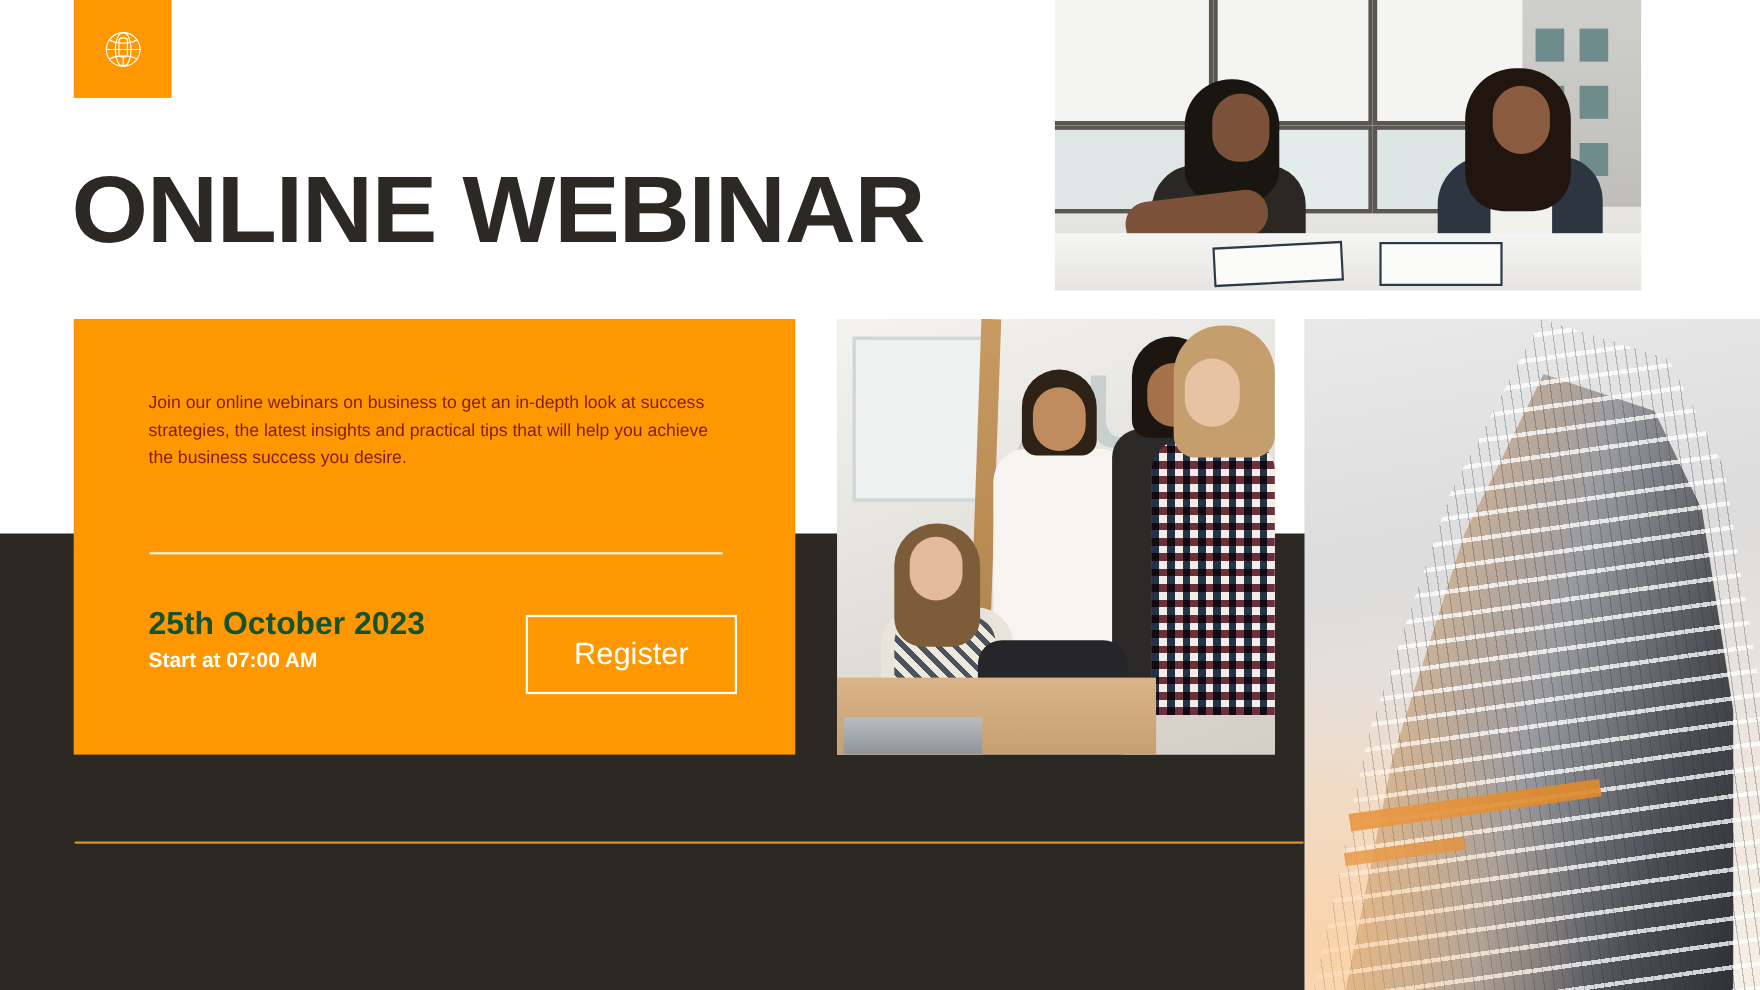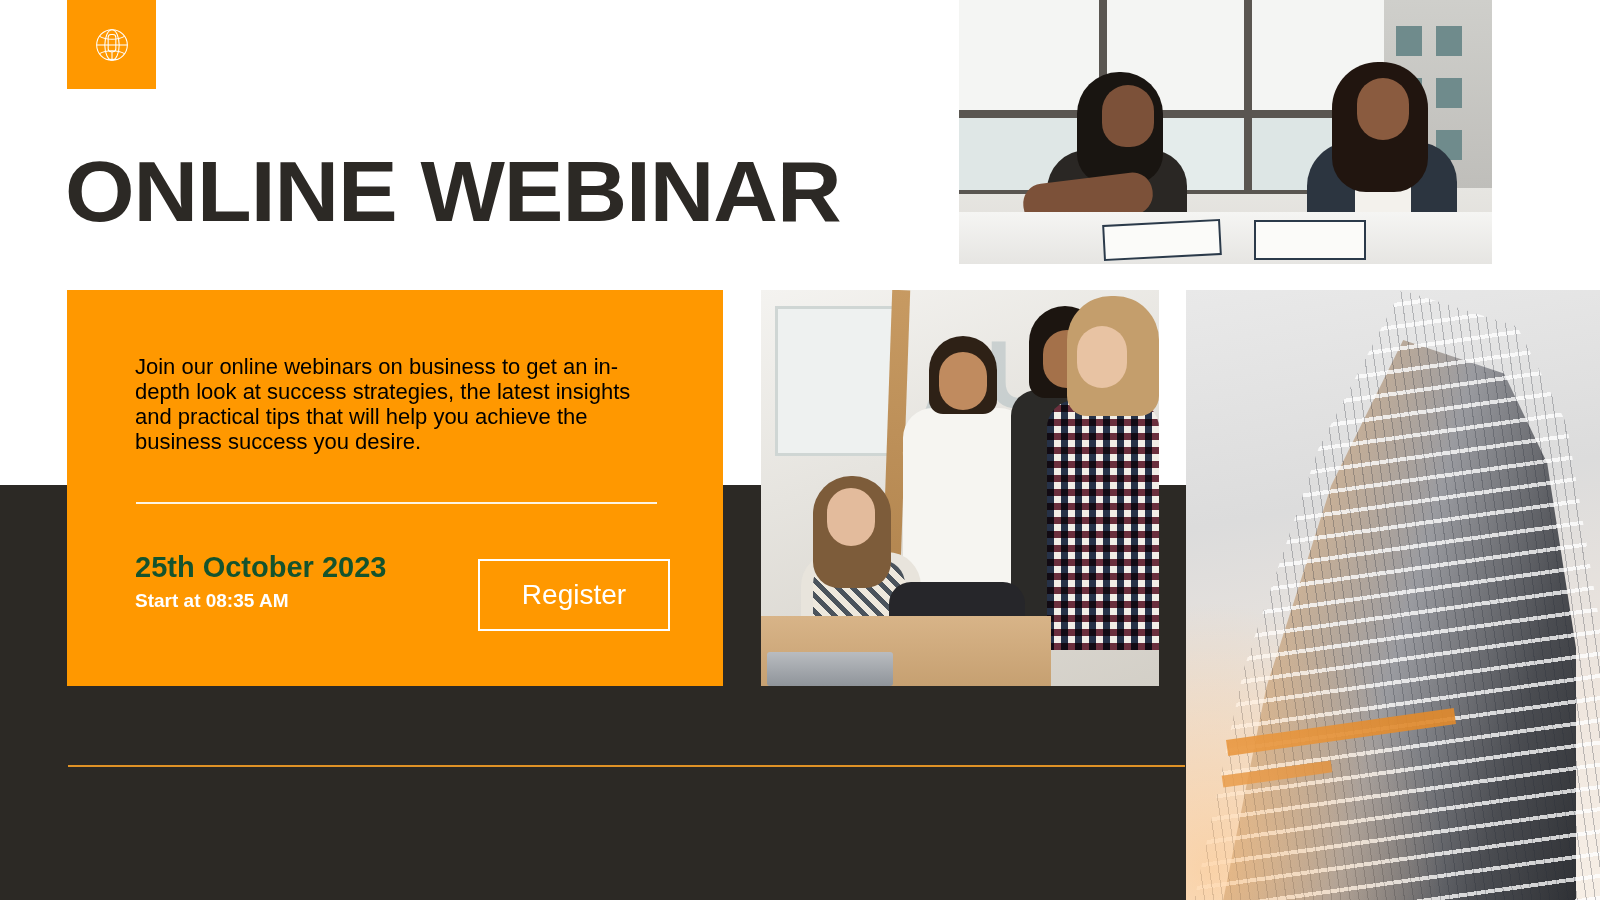--- a/index.html
+++ b/index.html
@@ -40,21 +40,21 @@
     white-space:nowrap;
   }
 
   
   .orange-card {
     position:absolute; left:67px; top:290px; width:656px; height:396px;
     background:#ff9800;
   }
   .card-desc {
     position:absolute; left:68px; top:64px; width:528px;
-    font-size:22px; line-height:25px; color:#000000;
+    font-size:16px; line-height:25px; color:#7f1d1d;
   }
   .card-rule {
     position:absolute; left:69px; top:212px; width:521px; height:2px;
     background:#fdf4e3;
   }
   .card-date {
     position:absolute; left:68px; top:261px;
     font-size:29px; font-weight:bold; color:#14532d; white-space:nowrap;
   }
   .card-time {
@@ -214,21 +214,21 @@
       </svg>
     </span>
   </div>
 
   <h1 class="poster-title">ONLINE WEBINAR</h1>
 
   <div class="orange-card">
     <p class="card-desc">Join our online webinars on business to get an in-depth look at success strategies, the latest insights and practical tips that will help you achieve the business success you desire.</p>
     <div class="card-rule"></div>
     <div class="card-date">25th October 2023</div>
-    <div class="card-time">Start at 08:35 AM</div>
+    <div class="card-time">Start at 07:00 AM</div>
     <button class="register-btn">Register</button>
   </div>
 
   <div class="photo photo-meeting">
     <div class="mtg-wall"></div>
     <div class="mtg-winframe">
       <div class="mtg-glass mtg-g1"></div>
       <div class="mtg-glass mtg-g2"></div>
       <div class="mtg-glass mtg-g3"></div>
       <div class="mtg-glass mtg-g4"></div>

